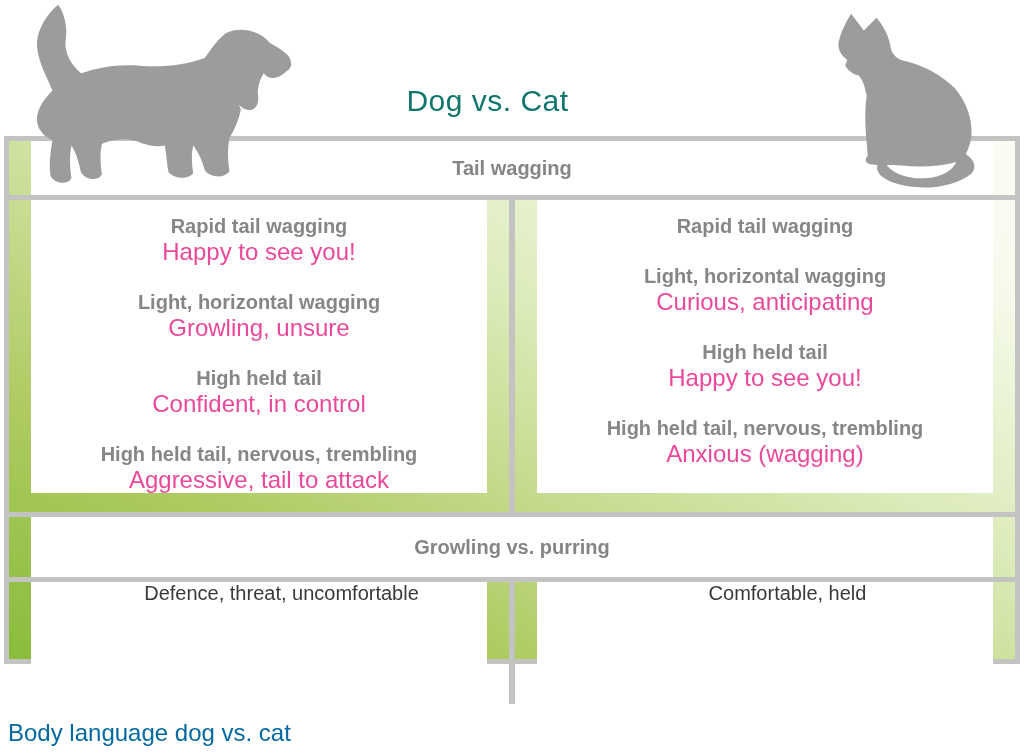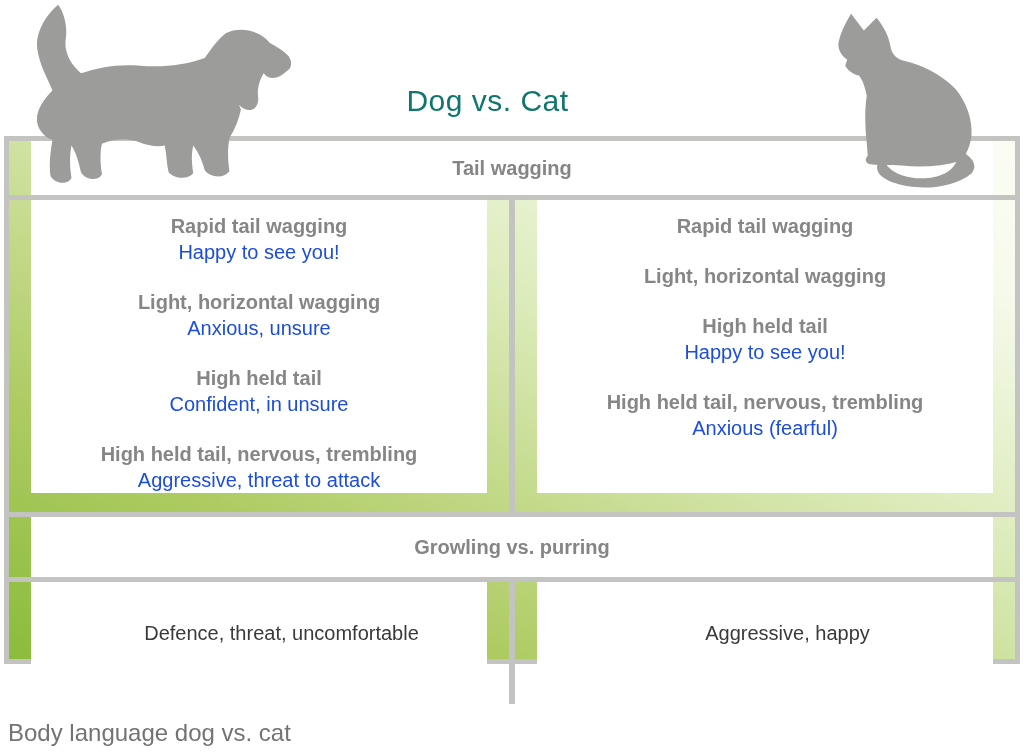--- a/index.html
+++ b/index.html
@@ -40,32 +40,32 @@
 
   .split-row{display:flex;border-radius:26px;}
   .col{flex:1;display:flex;}
   .col .white-box{
     flex:1;margin:0 22px 19px 22px;background:#ffffff;
     display:flex;flex-direction:column;align-items:center;
   }
   .row-tail{flex:1 1 auto;}
   .row-tail .white-box{justify-content:flex-start;padding-top:13px;gap:24px;}
   .row-bottom{flex:0 0 122px;}
-  .row-bottom .white-box{justify-content:center;padding-left:45px;}
+  .row-bottom .white-box{padding-left:45px;}
   .row-growl{flex:0 0 60px;}
   .row-tw-header{flex:0 0 54px;}
 
   .pair{text-align:center;line-height:26px;}
   .signal{font-size:20px;font-weight:bold;color:#868686;}
-  .meaning{font-size:20px;color:#1d4ed8;}
+  .meaning{font-size:24px;color:#ec4899;}
   .single{font-size:20px;color:#3a3a39;text-align:center;}
 
   .caption{
     position:absolute;left:8px;top:719px;
-    font-size:24px;color:#737373;z-index:2;
+    font-size:24px;color:#0369a1;z-index:2;
   }
 </style>
 </head>
 <body>
 
 <div class="stage">
 
   <div class="page-title">Dog vs. Cat</div>
 
   <svg class="silhouette dog-sil" width="276" height="196" viewBox="0 0 290 200" aria-hidden="true">
@@ -116,48 +116,49 @@
 
     <div class="split-row row-tail">
       <div class="col">
         <div class="white-box">
           <div class="pair">
             <div class="signal">Rapid tail wagging</div>
             <div class="meaning">Happy to see you!</div>
           </div>
           <div class="pair">
             <div class="signal">Light, horizontal wagging</div>
-            <div class="meaning">Anxious, unsure</div>
+            <div class="meaning">Growling, unsure</div>
           </div>
           <div class="pair">
             <div class="signal">High held tail</div>
-            <div class="meaning">Confident, in unsure</div>
+            <div class="meaning">Confident, in control</div>
           </div>
           <div class="pair">
             <div class="signal">High held tail, nervous, trembling</div>
-            <div class="meaning">Aggressive, threat to attack</div>
+            <div class="meaning">Aggressive, tail to attack</div>
           </div>
         </div>
       </div>
       <div class="vdivider"></div>
       <div class="col">
         <div class="white-box">
           <div class="pair">
             <div class="signal">Rapid tail wagging</div>
           </div>
           <div class="pair">
             <div class="signal">Light, horizontal wagging</div>
+            <div class="meaning">Curious, anticipating</div>
           </div>
           <div class="pair">
             <div class="signal">High held tail</div>
             <div class="meaning">Happy to see you!</div>
           </div>
           <div class="pair">
             <div class="signal">High held tail, nervous, trembling</div>
-            <div class="meaning">Anxious (fearful)</div>
+            <div class="meaning">Anxious (wagging)</div>
           </div>
         </div>
       </div>
     </div>
 
     <div class="hdivider"></div>
 
     <div class="header-row row-growl">
       <div class="white-box">
         <span class="header-label">Growling vs. purring</span>
@@ -168,21 +169,21 @@
 
     <div class="split-row row-bottom">
       <div class="col">
         <div class="white-box">
           <div class="single">Defence, threat, uncomfortable</div>
         </div>
       </div>
       <div class="vdivider"></div>
       <div class="col">
         <div class="white-box">
-          <div class="single">Aggressive, happy</div>
+          <div class="single">Comfortable, held</div>
         </div>
       </div>
     </div>
 
   </div>
 
   <div class="caption">Body language dog vs. cat</div>
 
 </div>
 

